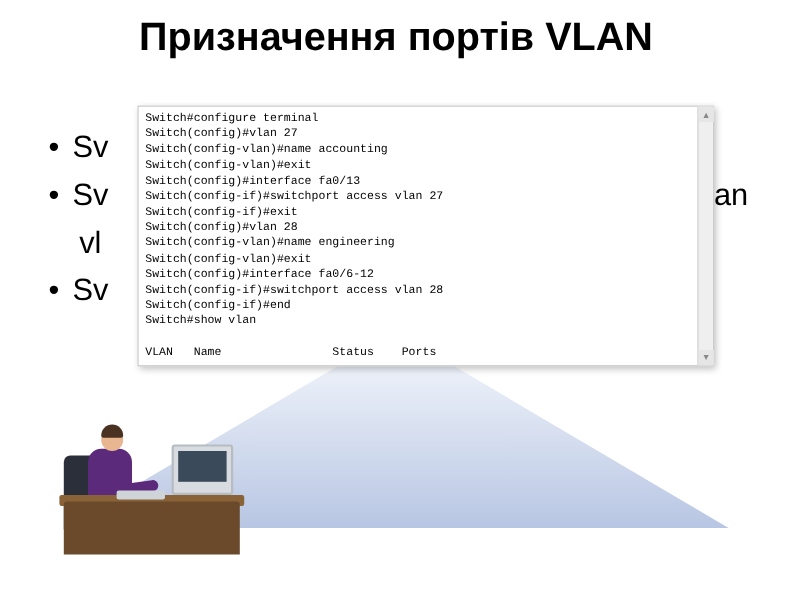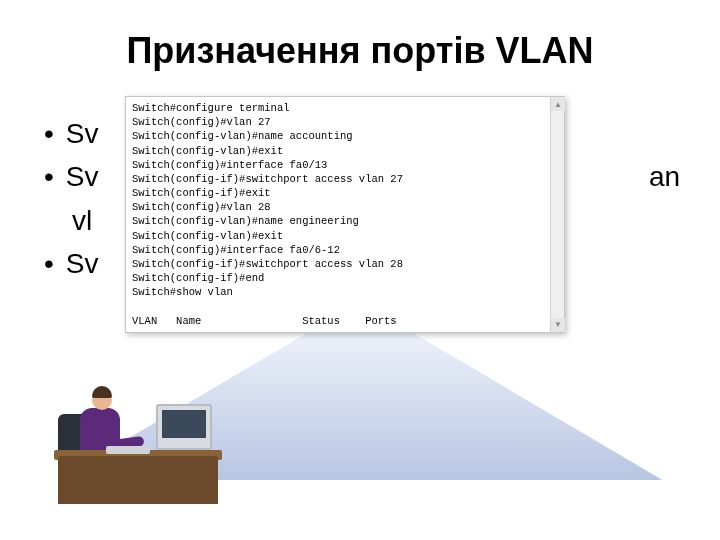--- a/index.html
+++ b/index.html
@@ -8,39 +8,39 @@
     height: 540px;
     background: #fff;
     font-family: Arial, Helvetica, sans-serif;
     position: relative;
     overflow: hidden;
   }
   .slide-title {
     font-size: 36px;
     font-weight: 700;
     text-align: center;
-    padding-top: 30px;
+    padding-top: 12px;
     color: #000;
   }
   .bullets {
     position: absolute;
     left: 44px;
     top: 112px;
     font-size: 28px;
     line-height: 1.55;
     color: #000;
   }
   .bullet-row { display: flex; align-items: flex-start; }
   .bullet-dot { color: #000; margin-right: 12px; }
   .indent { margin-left: 28px; }
   .terminal-wrap {
     position: absolute;
     left: 125px;
     top: 96px;
-    width: 440px;
+    width: 524px;
     background: #fff;
     border: 1px solid #c6c6c6;
     box-shadow: 2px 2px 6px rgba(0,0,0,0.25);
     padding: 4px 6px 4px 6px;
   }
   .terminal {
     font-family: "Courier New", Courier, monospace;
     font-size: 10.5px;
     line-height: 1.35;
     color: #000;

